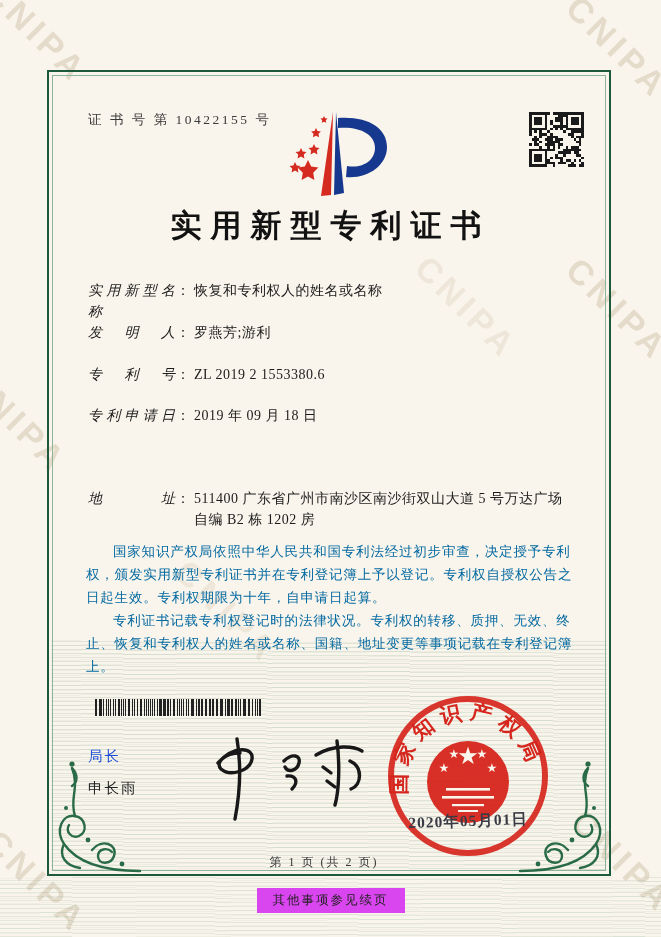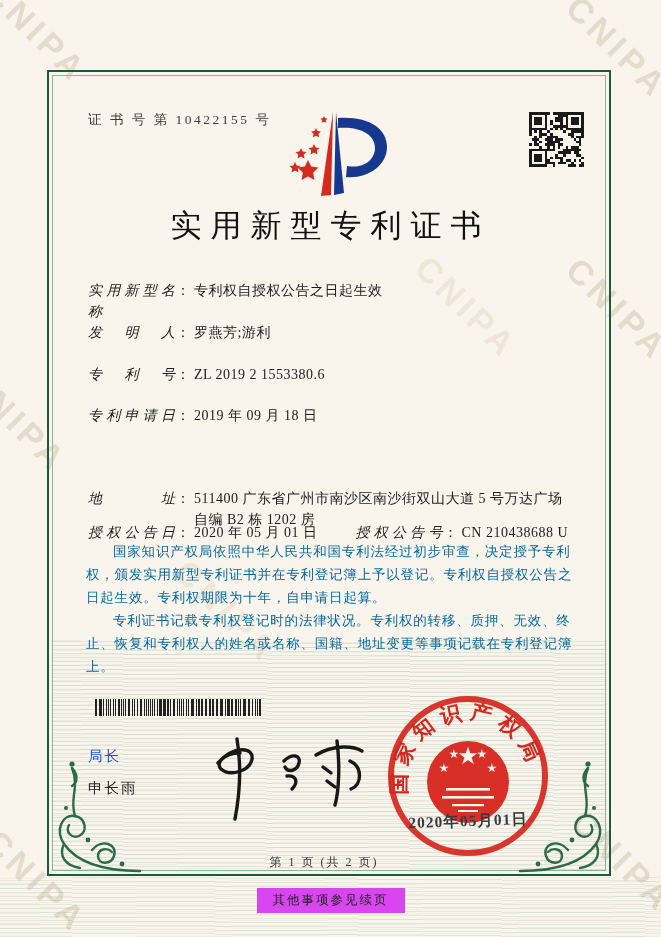--- a/index.html
+++ b/index.html
@@ -34,21 +34,21 @@
   .g1{ left:51px; top:640px; width:556px; height:230px; }
   .g2{ left:0; top:877px; width:661px; height:60px; opacity:.8; }
   .cert-no{
     position:absolute; left:88px; top:111px; z-index:2;
     font-size:13.5px; letter-spacing:2.5px; color:#3a3a3a;
   }
   .logo{ position:absolute; left:283px; top:100px; z-index:2; }
   .qr{ position:absolute; left:529px; top:112px; z-index:2; }
   .title{
     position:absolute; left:0; top:205px; width:661px; z-index:2;
-    text-align:center; font-size:31px; font-weight:400;
+    text-align:center; font-size:31px; font-weight:700;
     letter-spacing:9px; color:#121212;
   }
   .frow{
     position:absolute; left:88px; width:492px; z-index:2;
     font-size:14px; line-height:21px; color:#1c1c1c;
   }
   .flabel{
     display:inline-block; width:88px; vertical-align:top;
     text-align:justify; text-align-last:justify; letter-spacing:1px;font-style:italic;
   }
@@ -294,36 +294,33 @@
       <rect x="19" y="20" width="1" height="1" fill="#1a1a1a"></rect>
       <rect x="20" y="20" width="1" height="1" fill="#1a1a1a"></rect>
       <path d="M0,0h7v7h-7z M1,1v5h5v-5z M2,2h3v3h-3z" fill="#1a1a1a" fill-rule="evenodd"></path>
       <path d="M14,0h7v7h-7z M15,1v5h5v-5z M16,2h3v3h-3z" fill="#1a1a1a" fill-rule="evenodd"></path>
       <path d="M0,14h7v7h-7z M1,15v5h5v-5z M2,16h3v3h-3z" fill="#1a1a1a" fill-rule="evenodd"></path>
     </svg>
 
   <div class="title">实用新型专利证书</div>
 
   <div class="frow" style="top:280px;">
-    <span class="flabel">实用新型名称</span><span class="fcolon">：</span><span class="fvalue">专利权自授权公告之日起生效</span>
+    <span class="flabel">实用新型名称</span><span class="fcolon">：</span><span class="fvalue">恢复和专利权人的姓名或名称</span>
   </div>
   <div class="frow" style="top:322px;">
     <span class="flabel">发明人</span><span class="fcolon">：</span><span class="fvalue">罗燕芳;游利</span>
   </div>
   <div class="frow" style="top:364px;">
     <span class="flabel">专利号</span><span class="fcolon">：</span><span class="fvalue">ZL 2019 2 1553380.6</span>
   </div>
   <div class="frow" style="top:405px;">
     <span class="flabel">专利申请日</span><span class="fcolon">：</span><span class="fvalue">2019 年 09 月 18 日</span>
   </div>
   <div class="frow" style="top:481px;margin-top:7px;">
     <span class="flabel">地址</span><span class="fcolon">：</span><span class="addr-lines"><span>511400 广东省广州市南沙区南沙街双山大道 5 号万达广场</span><br><span>自编 B2 栋 1202 房</span></span>
-  </div>
-  <div class="frow" style="top:522px;">
-    <span><span class="flabel">授权公告日</span><span class="fcolon">：</span><span class="fvalue">2020 年 05 月 01 日</span></span><span class="grant-group2"><span class="flabel">授权公告号</span><span class="fcolon">：</span><span class="fvalue">CN 210438688 U</span></span>
   </div>
 
   <div class="body-text">
     <p>国家知识产权局依照中华人民共和国专利法经过初步审查，决定授予专利权，颁发实用新型专利证书并在专利登记簿上予以登记。专利权自授权公告之日起生效。专利权期限为十年，自申请日起算。</p>
     <p>专利证书记载专利权登记时的法律状况。专利权的转移、质押、无效、终止、恢复和专利权人的姓名或名称、国籍、地址变更等事项记载在专利登记簿上。</p>
   </div>
 
   <svg id="barcode-svg" class="barcode" width="168" height="17" viewBox="0 0 168 17" shape-rendering="crispEdges">
       <rect x="0" y="0" width="2" height="17" fill="#222"></rect>
       <rect x="4" y="0" width="3" height="17" fill="#222"></rect>

